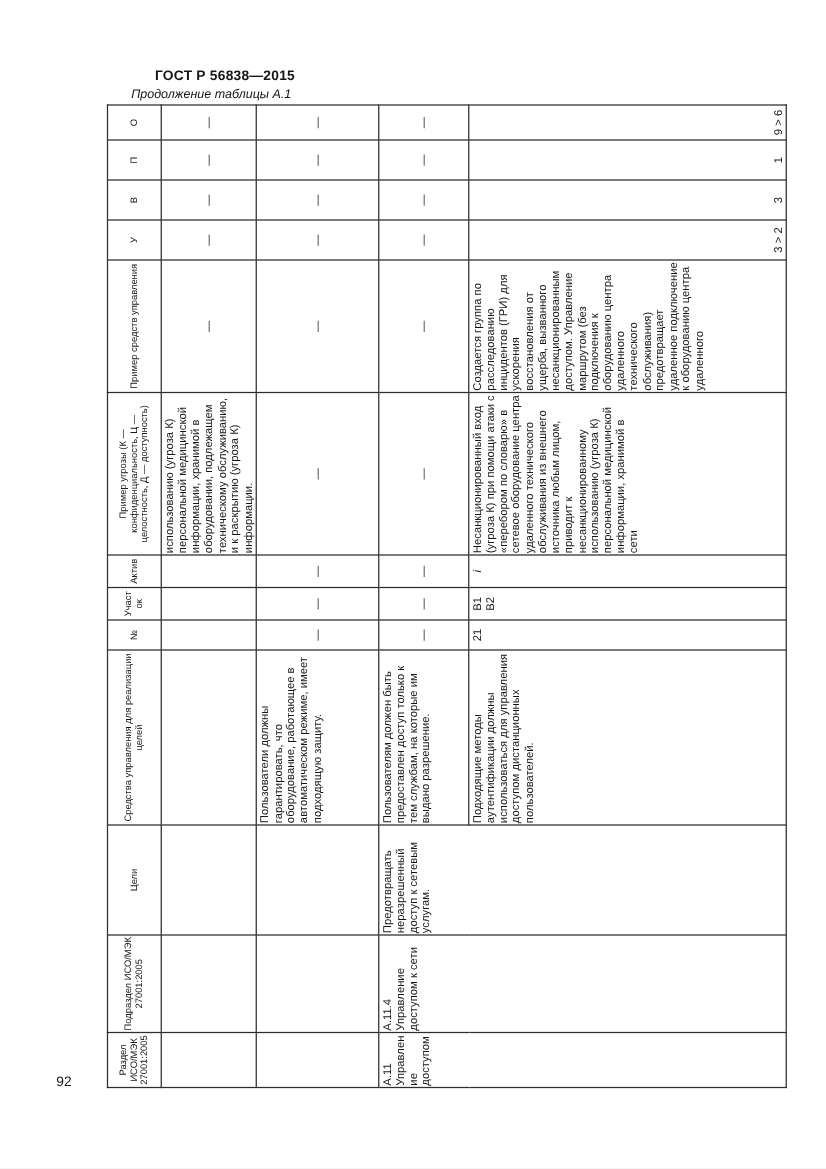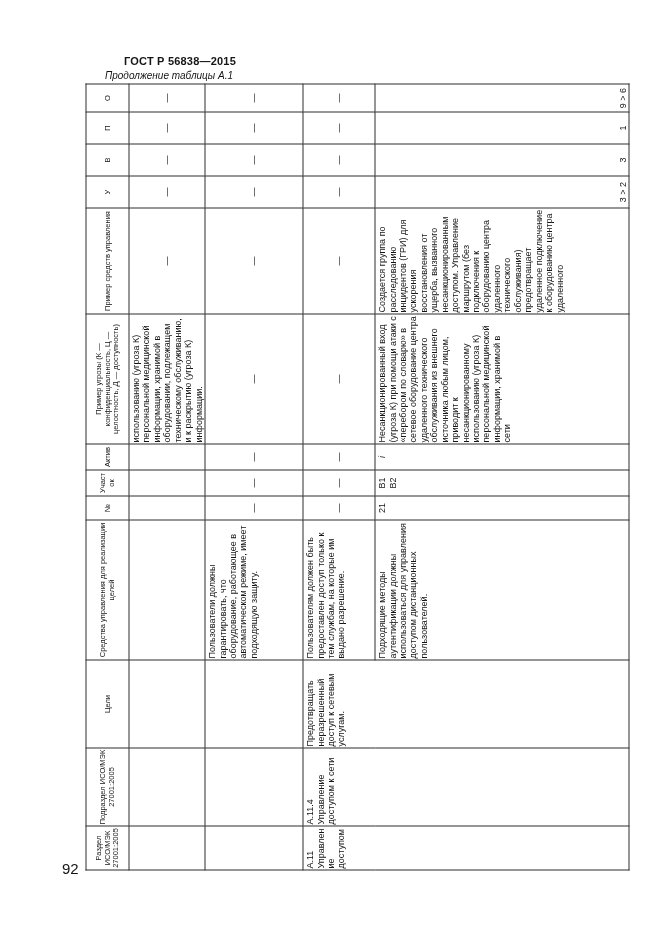--- a/index.html
+++ b/index.html
@@ -11,21 +11,21 @@
   .running-header{
     position:absolute;left:88px;top:55px;font-size:11px;font-weight:bold;
     letter-spacing:0.2px;white-space:nowrap;margin-left:36px;
   }
   .table-caption{
     position:absolute;left:57px;top:70px;font-size:10px;font-style:italic;
     white-space:nowrap;
     margin-left:48px;
   }
   .page-number{
-    position:absolute;left:62px;top:860px;font-size:15px;
+    position:absolute;left:45px;top:860px;font-size:11px;
   }
   
   .table-rotate{
     position:absolute;left:-42px;top:212px;width:786px;height:531px;
     transform:rotate(-90deg);
   }
   table.a1{
     width:786px;height:531px;border-collapse:collapse;table-layout:fixed;
     background:#fff;
   }

